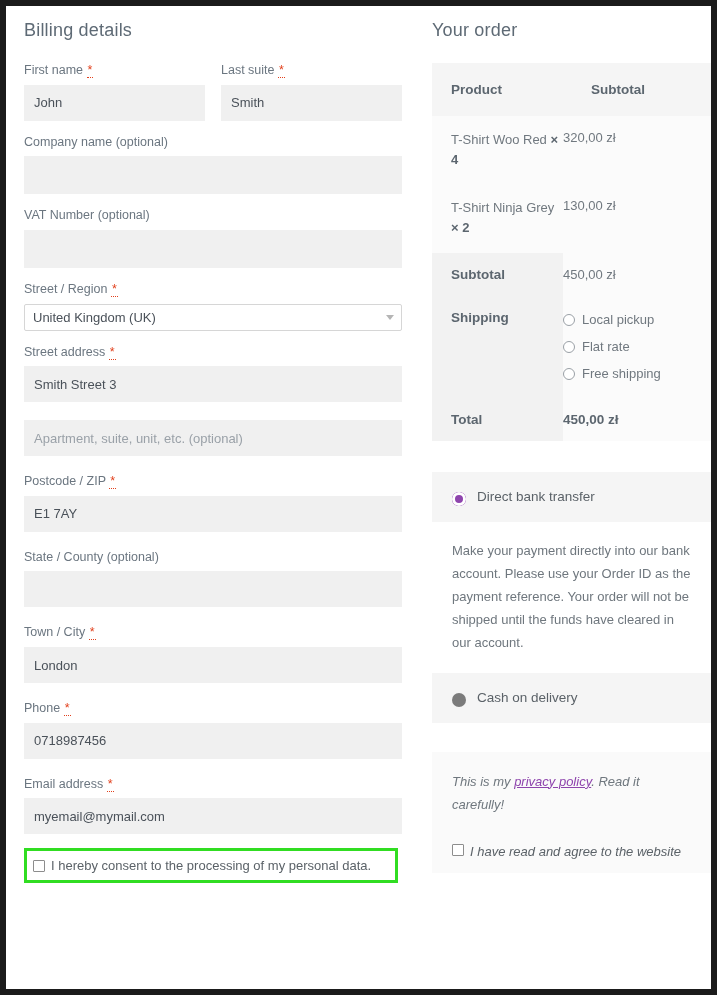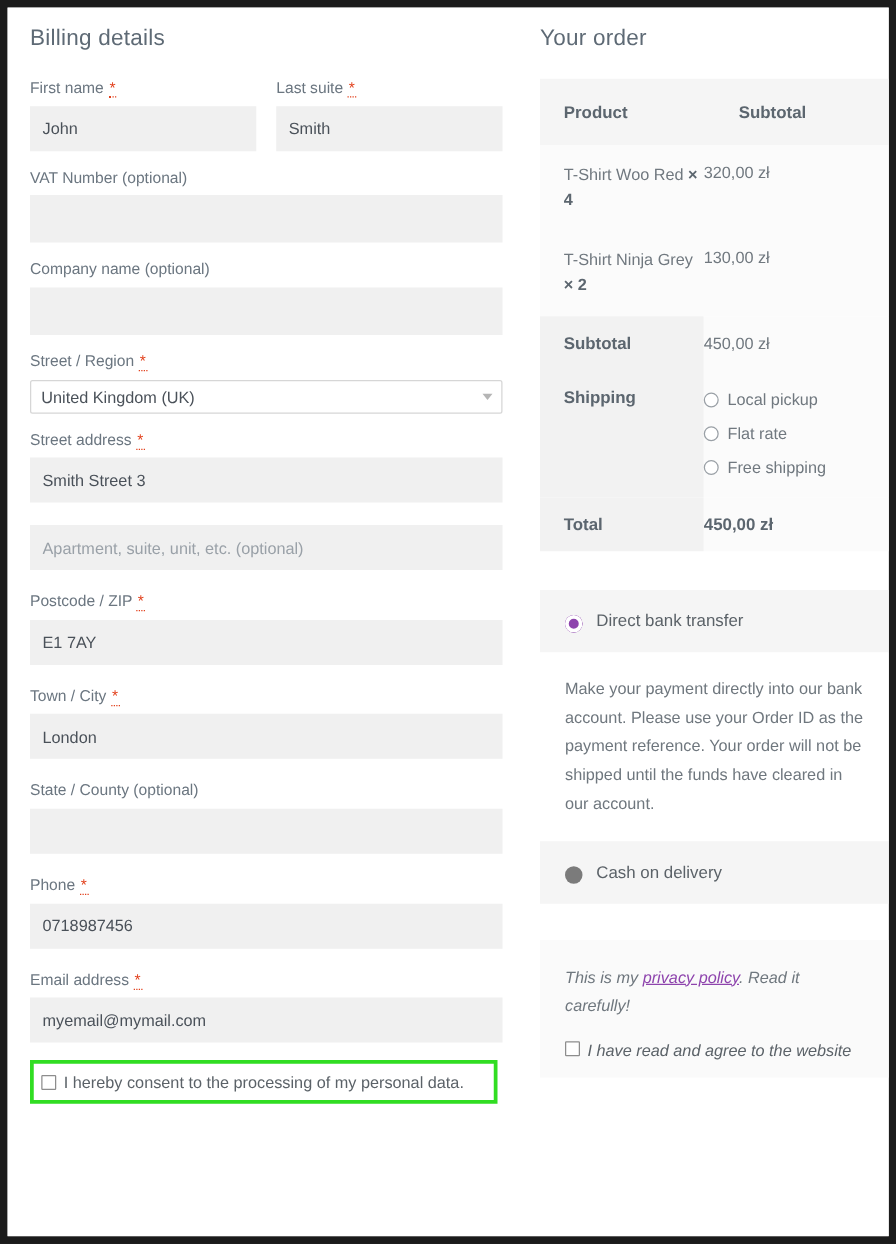--- a/index.html
+++ b/index.html
@@ -210,21 +210,21 @@
     font-size: 13px; color: #6f777e; line-height: 1.78;
   }
   .pay-head.second { margin-top: 0; }
 
   
   .privacy-box { width: 279px; margin: 29px 0 0 12px; background: #fafafa; padding: 18px 18px 0 20px; font-style: italic; }
   .privacy-text { font-size: 13px; color: #6f777e; line-height: 1.78; }
   .privacy-link { color: #8e44ad; text-decoration: underline; }
   .terms-row {
     display: flex; gap: 6px;
-    margin-top: 17px; padding-bottom: 14px;
+    margin-top: 28px; padding-bottom: 14px;
   }
   .terms-text { font-size: 13px; color: #5b6268; white-space: nowrap; }
 </style>
 </head>
 <body>
 
 <div id="frame">
   <div id="page">
     <div class="columns">
 
@@ -236,26 +236,26 @@
             <label class="flabel"><span>First name</span> <span class="req">*</span></label>
             <input class="finput" type="text" value="John" style="">
           </div>
           <div class="field">
             <label class="flabel"><span>Last suite</span> <span class="req">*</span></label>
             <input class="finput" type="text" value="Smith" style="">
           </div>
         </div>
 
         <div class="field">
+          <label class="flabel">Company name (optional)</label>
+          <input class="finput" type="text" style="height: 38px;" value="">
+        </div>
+
+        <div class="field">
           <label class="flabel">VAT Number (optional)</label>
-          <input class="finput" type="text" style="height: 38px;" value="">
-        </div>
-
-        <div class="field">
-          <label class="flabel">Company name (optional)</label>
           <input class="finput" type="text" style="height: 38px;" value="">
         </div>
 
         <div class="field">
           <label class="flabel"><span>Street / Region</span> <span class="req">*</span></label>
           <div class="selectwrap">
             <div class="fselect">United Kingdom (UK)</div>
             <span class="caret"></span>
           </div>
         </div>
@@ -268,27 +268,27 @@
         <div class="field" style="margin-top:18px">
           <input class="finput" type="text" placeholder="Apartment, suite, unit, etc. (optional)" style="">
         </div>
 
         <div class="field" style="margin-top:18px">
           <label class="flabel"><span>Postcode / ZIP</span> <span class="req">*</span></label>
           <input class="finput" type="text" value="E1 7AY" style="">
         </div>
 
         <div class="field" style="margin-top:18px">
+          <label class="flabel">State / County (optional)</label>
+          <input class="finput" type="text" value="" style="">
+        </div>
+
+        <div class="field" style="margin-top:18px">
           <label class="flabel"><span>Town / City</span> <span class="req">*</span></label>
           <input class="finput" type="text" value="London" style="">
-        </div>
-
-        <div class="field" style="margin-top:18px">
-          <label class="flabel">State / County (optional)</label>
-          <input class="finput" type="text" value="" style="">
         </div>
 
         <div class="field" style="margin-top:18px">
           <label class="flabel"><span>Phone</span> <span class="req">*</span></label>
           <input class="finput" type="text" value="0718987456" style="">
         </div>
 
         <div class="field" style="margin-top:18px">
           <label class="flabel"><span>Email address</span> <span class="req">*</span></label>
           <input class="finput" type="text" value="myemail@mymail.com" style="">

